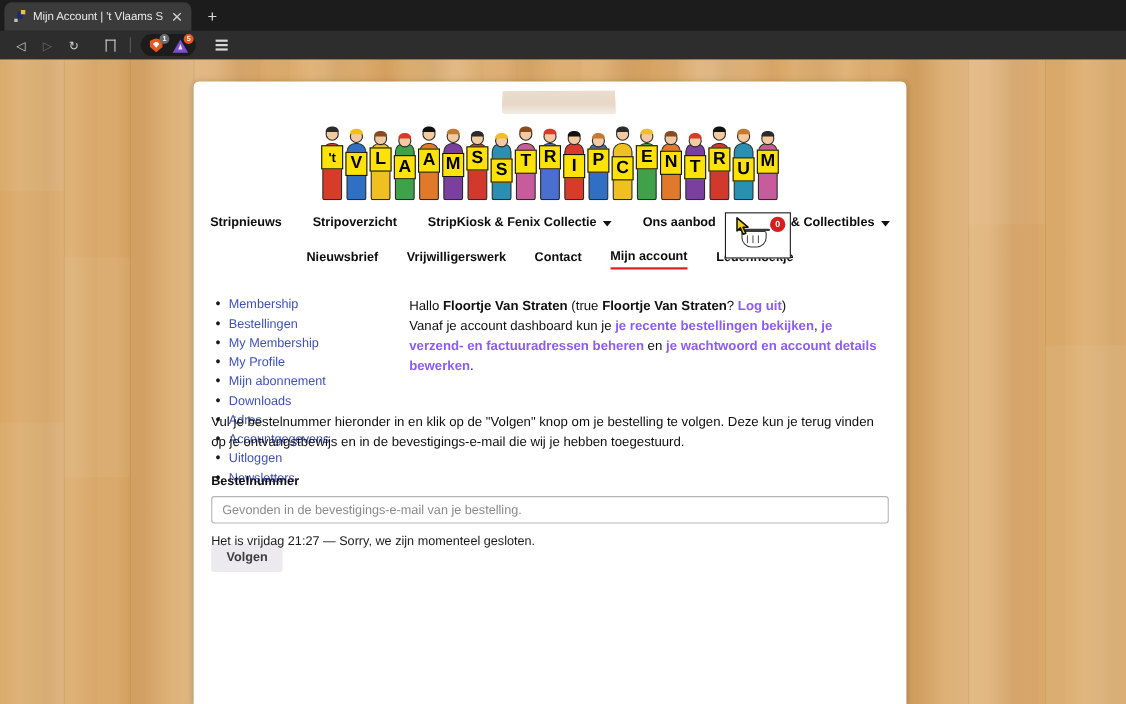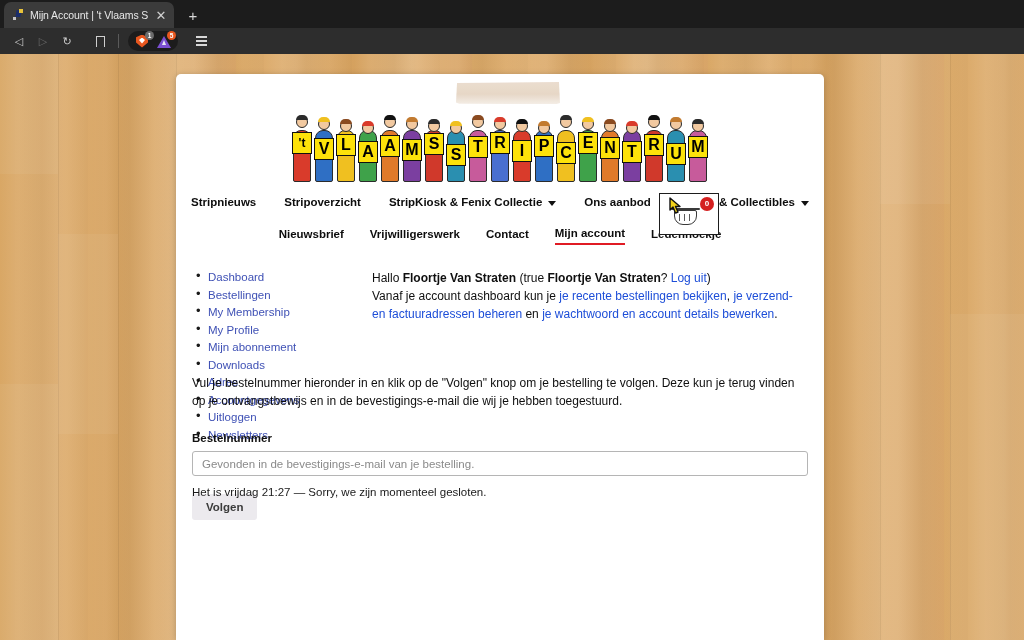--- a/index.html
+++ b/index.html
@@ -239,21 +239,21 @@
   }
   .acc-nav li:before {
     content: "•"; position: absolute; left: 8px; top: -1px;
     color: #1a1a1a; font-size: 13px;
   }
   .acc-nav a { color: #3f51b5; text-decoration: none; cursor: pointer; }
 
   .acc-main { flex: 1; padding-right: 10px; }
   .acc-main p { font-size: 12px; line-height: 18px; color: #0f0f0f; }
   .acc-main p.second { }
-  .acc-main a { color: #1d4ed8; text-decoration: none; cursor: pointer; }
+  .acc-main a { color: #8b5cf6; text-decoration: none; cursor: pointer; font-weight: bold; }
   .acc-main b { font-weight: 700; }
 
   .track-section { position: absolute; left: 12px; right: 12px; top: 300px; }
   .track-intro {
     font-size: 12px; line-height: 18px; color: #0f0f0f;
     padding: 0 4px;
   }
   .track-form {
     display: flex; margin-top: 22px; padding: 0 4px;
   }
@@ -531,21 +531,21 @@
             <div class="nav-item">
               <span>Ledenhoekje</span>
             </div>
           </div>
       </nav>
 
       <div class="content">
         <div class="acc-layout">
           <div class="acc-nav">
             <ul id="acc-nav-list">
-                <li><a href="#">Dashboard</a></li>
+                <li><a href="#">Membership</a></li>
                 <li><a href="#">Bestellingen</a></li>
                 <li><a href="#">My Membership</a></li>
                 <li><a href="#">My Profile</a></li>
                 <li><a href="#">Mijn abonnement</a></li>
                 <li><a href="#">Downloads</a></li>
                 <li><a href="#">Adres</a></li>
                 <li><a href="#">Accountgegevens</a></li>
                 <li><a href="#">Uitloggen</a></li>
                 <li><a href="#">Newsletters</a></li>
               </ul>

